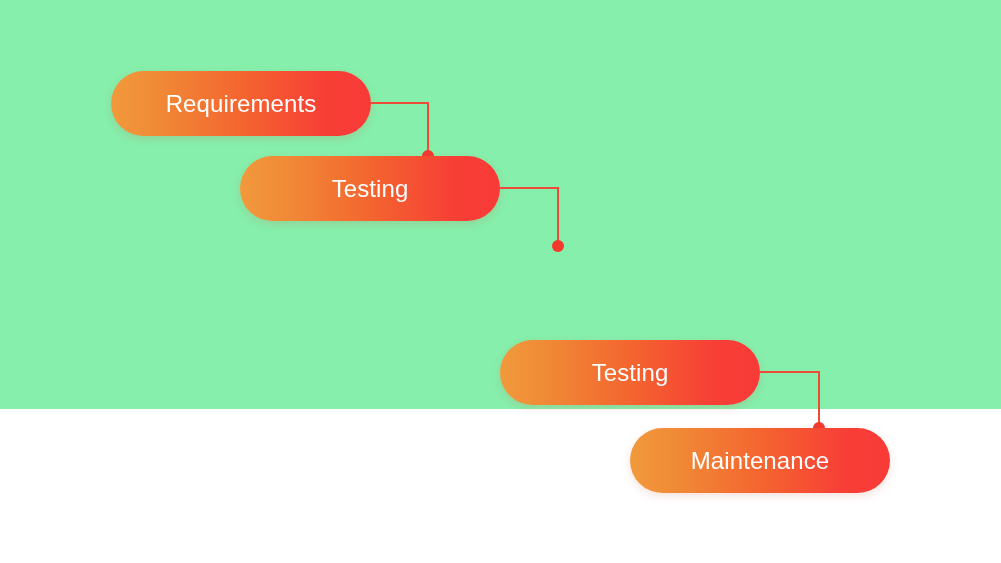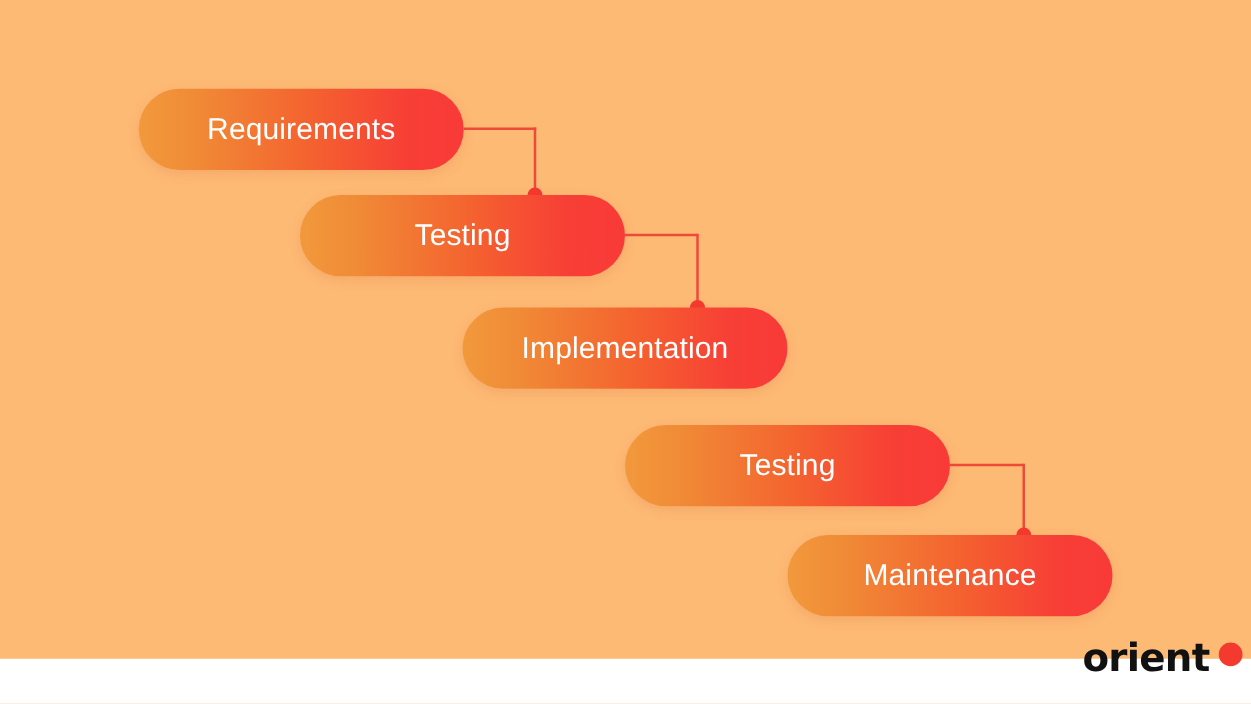--- a/index.html
+++ b/index.html
@@ -10,22 +10,22 @@
   body {
     width: 1001px;
     height: 563px;
     overflow: hidden;
     font-family: "Liberation Sans", sans-serif;
   }
 
   #canvas {
     position: relative;
     width: 1001px;
-    height: 527px;
-    background: #fdba74;
+    height: 409px;
+    background: #86efac;
   }
 
   
   .pill {
     position: absolute;
     display: flex;
     align-items: center;
     justify-content: center;
     box-sizing: border-box;
     height: 65px;
@@ -126,30 +126,23 @@
   </div>
 
   <div class="pill" id="pill-0">
     <span class="pill-label">Requirements</span>
   </div>
 
   <div class="pill" id="pill-1">
     <span class="pill-label">Testing</span>
   </div>
 
-  <div class="pill" id="pill-2">
-    <span class="pill-label">Implementation</span>
-  </div>
 
   <div class="pill" id="pill-4">
     <span class="pill-label">Maintenance</span>
   </div>
 
   <div class="pill" id="pill-3">
     <span class="pill-label">Testing</span>
   </div>
 
-  <div id="logo">
-    <span id="logo-word">orient</span>
-    <span id="logo-dot"></span>
-  </div>
 
 </div>
 
 </body></html>

